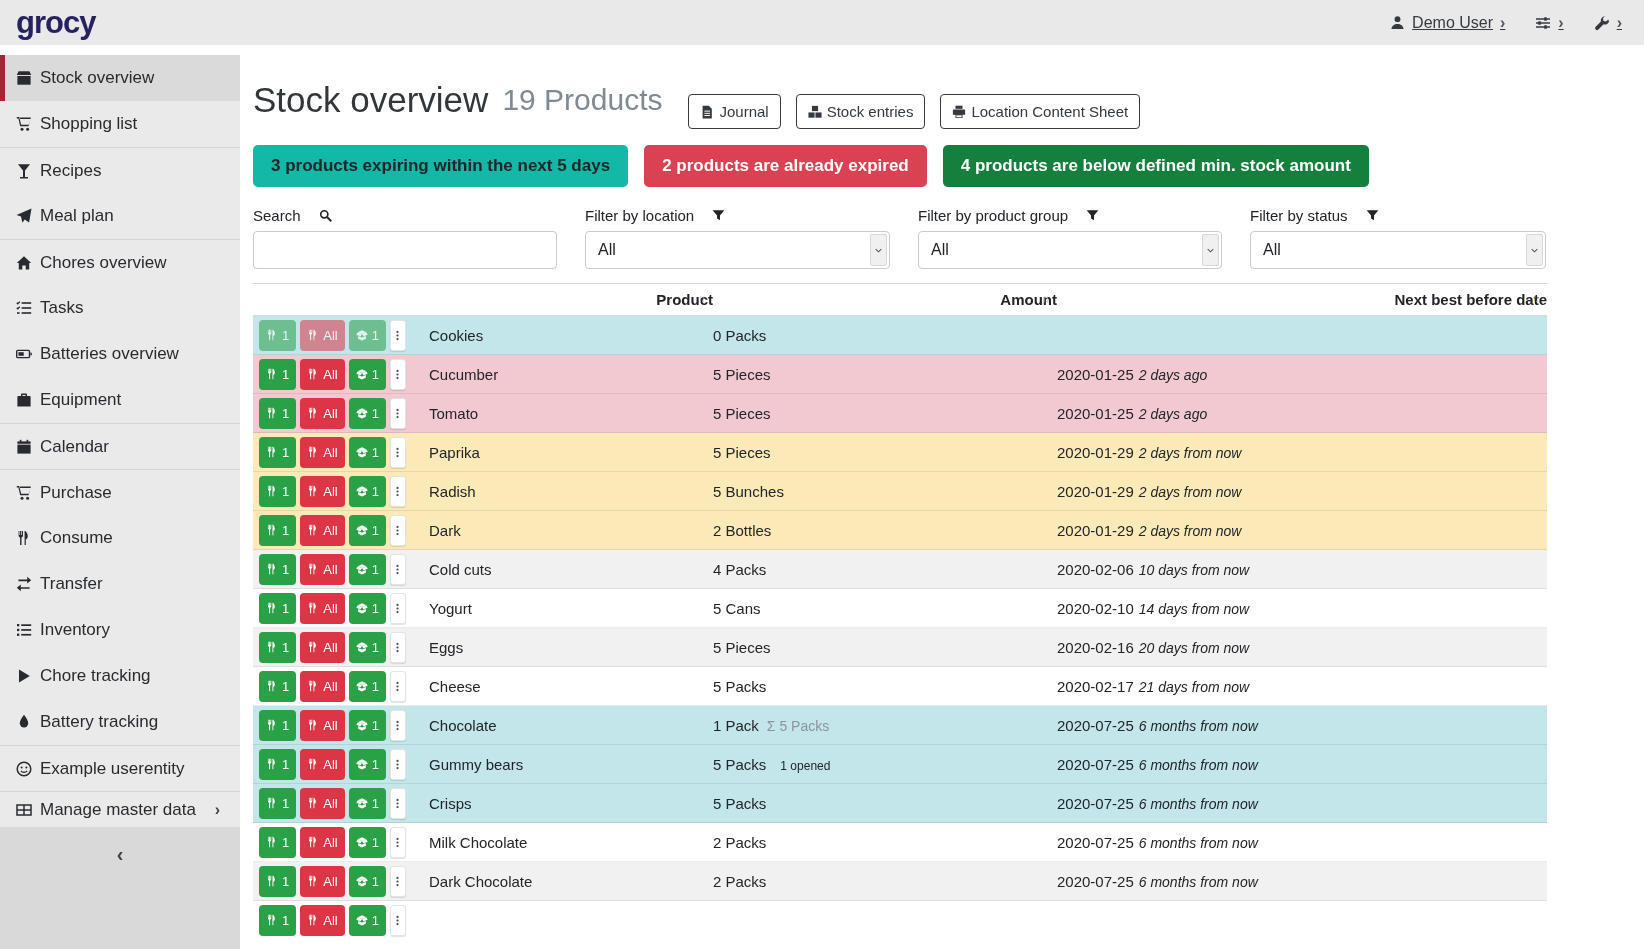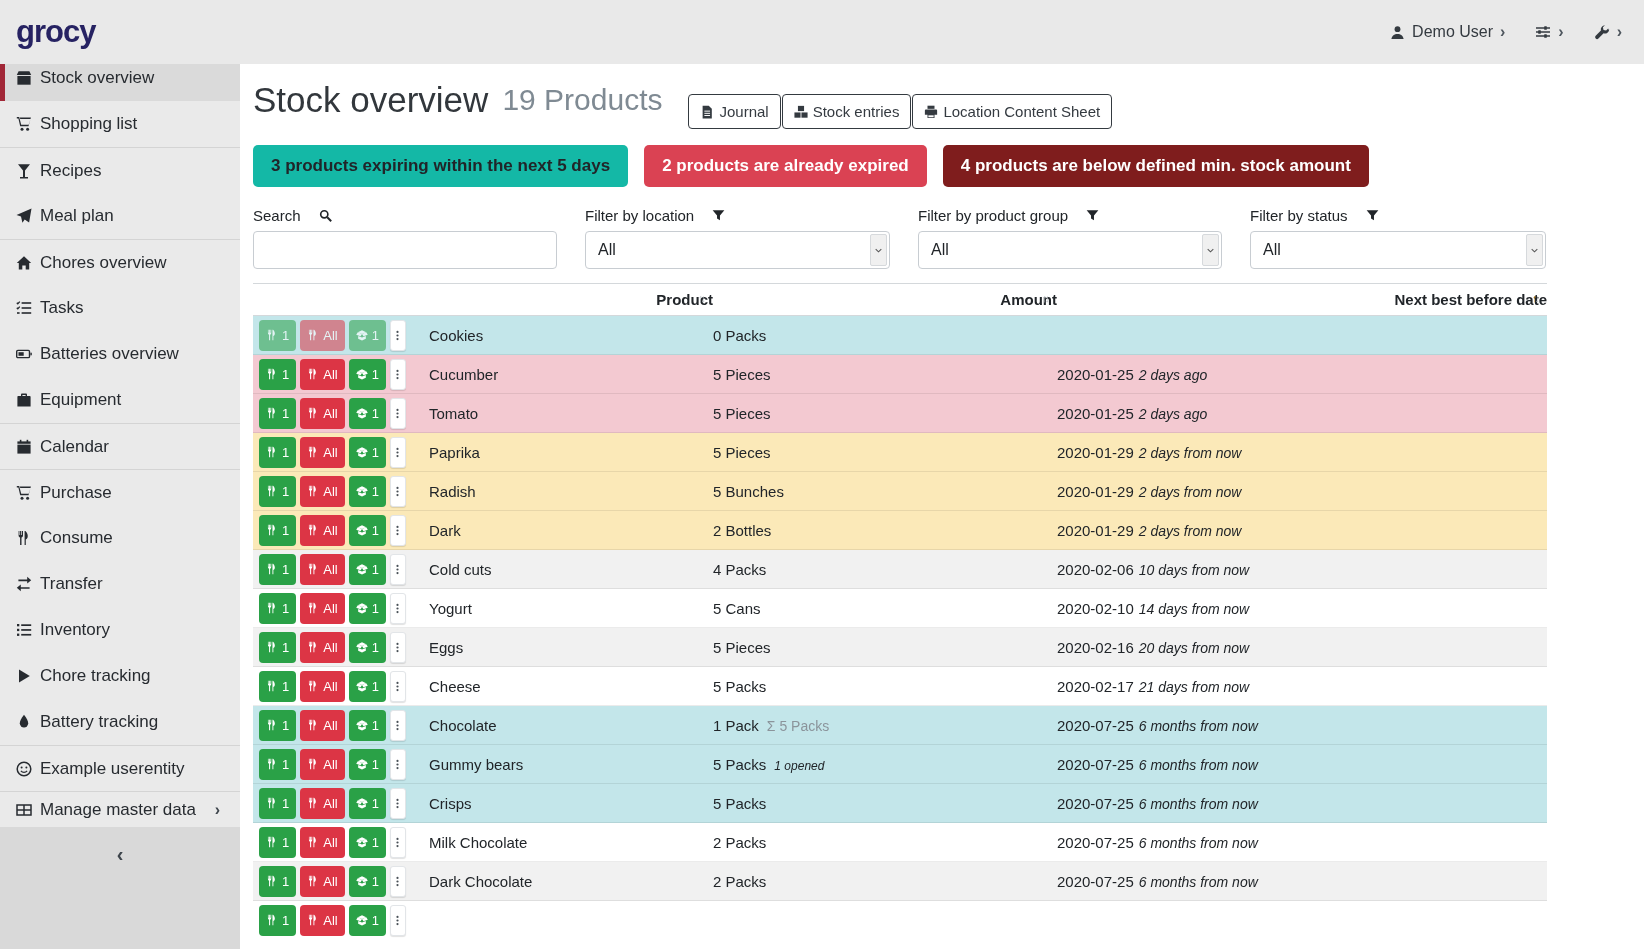--- a/index.html
+++ b/index.html
@@ -1,25 +1,25 @@
 <!DOCTYPE html>
 <html><head>
 <meta charset="utf-8">
 <style>
   * { margin:0; padding:0; box-sizing:border-box; }
   html,body { width:1644px; height:949px; overflow:hidden; background:#fff;
               font-family:"Liberation Sans","DejaVu Sans",sans-serif; color:#272b30; }
 
   
-  .topbar { position:absolute; left:0; top:0; width:1644px; height:64px;
+  .topbar { position:absolute; left:0; top:0; width:1644px; height:45px;
             background:#e9e9e9; display:flex; align-items:center; justify-content:space-between;
             padding:0 22px 0 16px; z-index:5; }
   .logo { font-size:31px; font-weight:bold; letter-spacing:-1px; color:#262262; cursor:pointer; }
   .topbar-right { display:flex; align-items:center; gap:30px; }
-  .topbar-item { display:flex; align-items:center; gap:7px; font-size:16px; color:#343a40; cursor:pointer; }
+  .topbar-item { display:flex; align-items:center; gap:7px; font-size:16px; color:#343a40; cursor:pointer;text-decoration:underline; }
   .chev-txt { color:#4e565e; font-size:16px; font-weight:bold; }
 
   
   .sidebar { position:absolute; left:0; top:55px; width:240px; height:894px;
              background:#eaeaea; display:flex; flex-direction:column; }
   .side-item { height:46px; display:flex; align-items:center; gap:8px; padding-left:16px;
                font-size:17px; color:#272b30; cursor:pointer; flex:0 0 auto; }
   .side-item.divider { border-top:1px solid #d4d4d4; }
   .side-item.active { background:#dadada; border-left:5px solid #a12737; padding-left:11px; }
   .side-item.tall { height:36px; }
@@ -33,30 +33,30 @@
   .i16 { font-size:16px; } .i15 { font-size:15px; } .i14 { font-size:14px; }
   .i13 { font-size:13px; } .i12 { font-size:12px; } .i11 { font-size:11px; }
 
   
   .main { position:absolute; left:240px; top:55px; width:1404px; height:894px;
           background:#fff; padding:16px 97px 0 13px; }
 
   .title-row { display:flex; align-items:center; gap:14px; }
   .page-title { font-size:35px; font-weight:400; color:#32373c; }
   .page-subtitle { font-size:30px; font-weight:400; color:#7f8a93; }
-  .hdr-buttons { display:flex; gap:1px; margin-left:12px;margin-top:23px; }
+  .hdr-buttons { display:flex; gap:15px; margin-left:12px;margin-top:23px; }
   .hdr-btn { display:inline-flex; align-items:center; gap:5px; border:1px solid #343a40; border-radius:4px;
              background:#fff; color:#343a40; font-size:15px; padding:8px 11px; cursor:pointer;
              font-family:inherit; }
 
   .alerts { display:flex; gap:16px; margin-top:16px; }
   .alert { border-radius:5px; padding:11px 18px; font-size:17px; font-weight:bold; cursor:pointer; }
   .alert-warning { background:#14b8a6; color:#212529; }
   .alert-danger  { background:#da4253; color:#fff; }
-  .alert-info    { background:#7f1d1d; color:#fff; }
+  .alert-info    { background:#15803d; color:#fff; }
 
   .filters { display:flex; gap:28px; margin-top:20px; }
   .filter-block { display:flex; flex-direction:column; }
   .filter-label { display:flex; align-items:center; gap:18px; font-size:15px; color:#212529; margin-bottom:7px; }
   .f-w1{width:304px}.f-w2{width:305px}.f-w3{width:304px}.f-w4{width:296px}
   .text-input { height:38px; border:1px solid #c8cdd2; border-radius:4px; width:100%; padding:0 8px;
                 font-size:15px; font-family:inherit; background:#fff; }
   .select { position:relative; height:38px; border:1px solid #c8cdd2; border-radius:4px; background:#fff;
             display:flex; align-items:center; padding-left:12px; font-size:16px; color:#212529; cursor:pointer; }
   .select .sel-arrow { position:absolute; right:2px; top:2px; bottom:2px; width:17px; background:#f0f0f0;
@@ -80,21 +80,21 @@
   .cell-actions { padding-left:6px; white-space:nowrap; }
   .btn { display:inline-flex; align-items:center; gap:4px; height:31px; padding:0 7px; border:none;
          border-radius:4px; color:#fff; font-size:13px; cursor:pointer; vertical-align:middle;
          margin-right:4px; font-family:inherit; }
   .btn-green { background:#2aa147; }
   .btn-red   { background:#dc3545; }
   .btn-dots  { width:16px; padding:0; background:#fff; color:#495057; border:1px solid #e2e5e8;
                box-shadow:0 1px 1px rgba(0,0,0,.12); border-radius:3px; justify-content:center; }
   .row-disabled .btn-green, .row-disabled .btn-red { opacity:.55; }
   .amount-sum { color:#8b949b; font-size:14px; margin-left:8px; }
-  .amount-opened { font-size:12px; font-style:italic; margin-left:0; }
+  .amount-opened { font-size:12px; margin-left:6px; }
   .date-rel { font-size:14px; font-style:italic; margin-left:5px; }
 </style>
 </head>
 <body>
 
 <div class="topbar">
   <div class="logo">grocy</div>
   <div class="topbar-right">
     <div class="topbar-item">
       <span class="icon i15">

